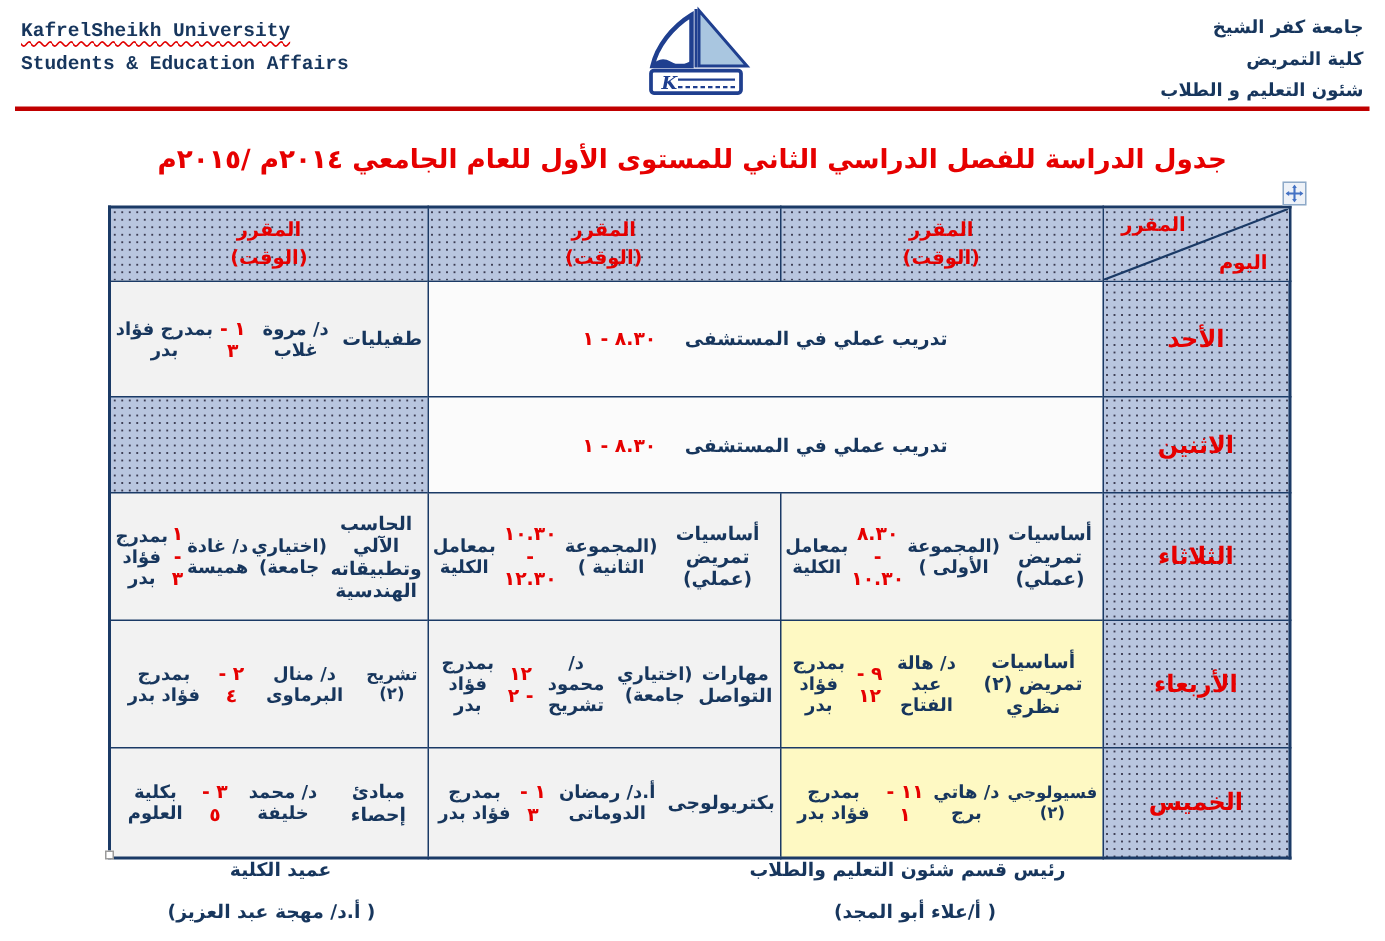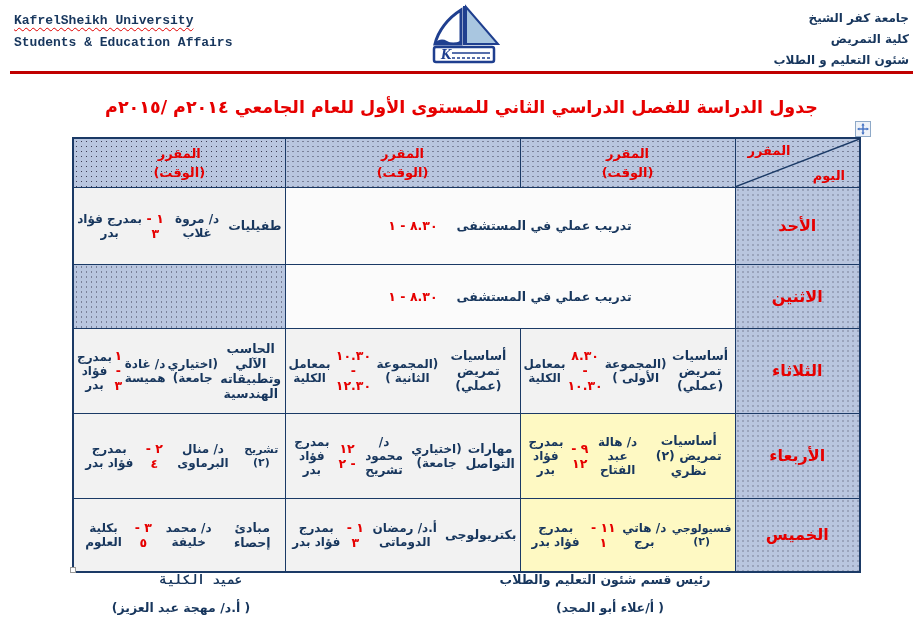--- a/index.html
+++ b/index.html
@@ -288,16 +288,16 @@
           <span class="l-red">٣ - ٥</span>
           <span class="l-loc">بكلية العلوم</span>
         </div>
       </td>
     </tr>
   </tbody>
     </table>
 </div>
 
 <div class="sig sig-r1" style="left:605px;">رئيس قسم شئون التعليم والطلاب</div>
-<div class="sig sig-r1" style="left:201px;font-family:Liberation Mono, monospace;">عميد الكلية</div>
+<div class="sig sig-r1" style="left:187px;">عميد الكلية</div>
 <div class="sig sig-r2" style="left:610px;">( أ/علاء أبو المجد)</div>
 <div class="sig sig-r2" style="left:181px;">( أ.د/ مهجة عبد العزيز)</div>
 <div class="anchor-mark"></div>
 
 </body></html>

